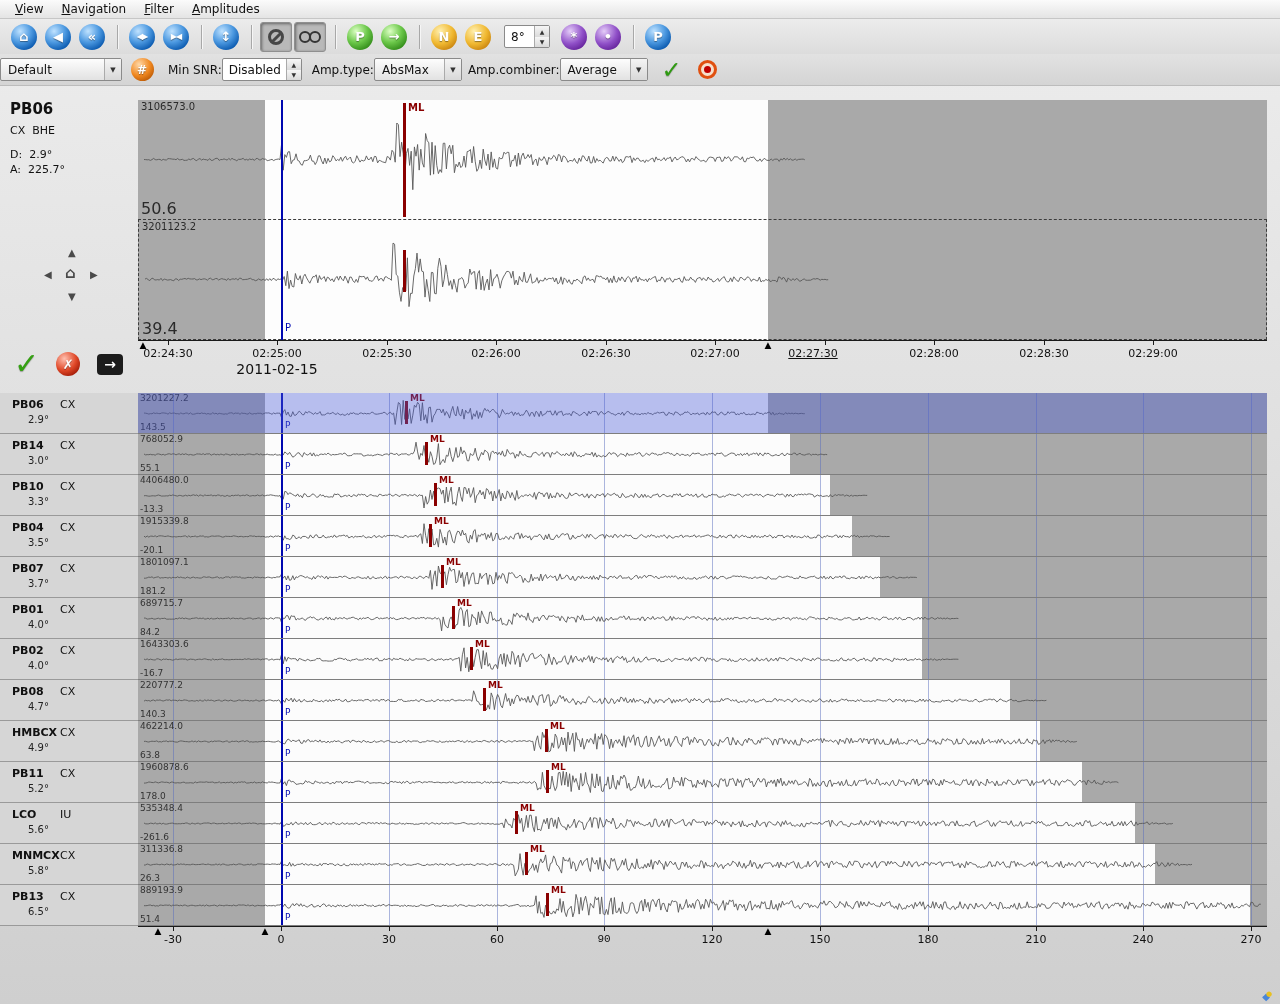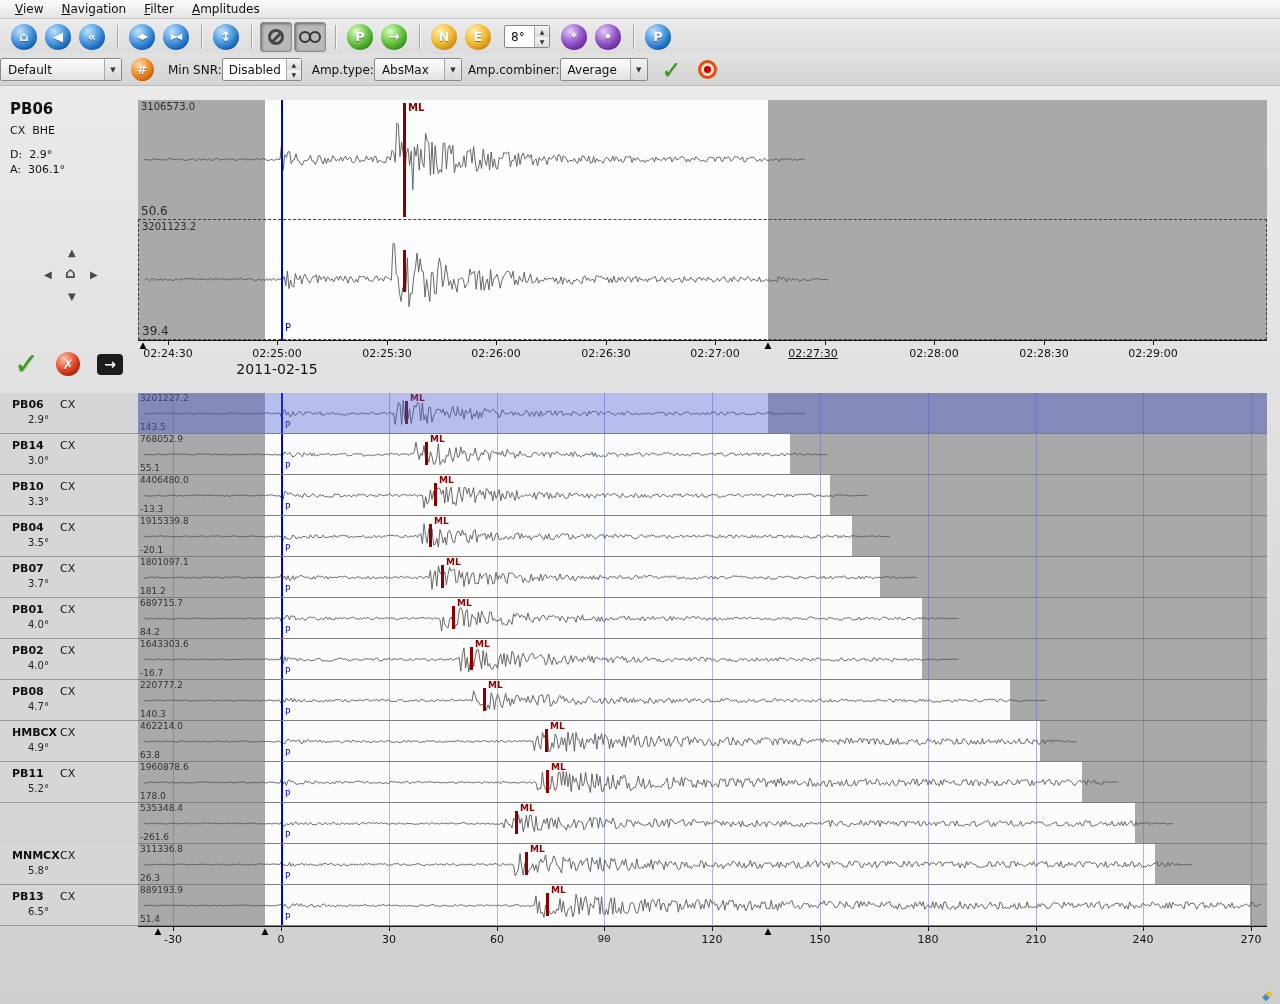--- a/index.html
+++ b/index.html
@@ -68,21 +68,21 @@
             align-items:center;justify-content:center;font-size:14px;font-weight:bold}
 
 
 #top-panel{position:absolute;left:138px;top:100px;width:1129px;height:240px;background:#fdfdfd}
 .shade{position:absolute;top:0;bottom:0;background:#a9a9a9;z-index:1}
 .trace{position:absolute;left:0;width:1129px;height:119px;z-index:2}
 #trace1{top:0}
 #trace2{top:119px;height:121px;border:1px dashed #3c3c3c;z-index:6}
 svg.wave{position:absolute;left:0;top:0;z-index:3}
 .amp-max{position:absolute;left:3px;top:1px;font-size:10px;color:#2a2a2a;z-index:5}
-.amp-min{position:absolute;left:3px;bottom:1px;font-size:12px;color:#2a2a2a;z-index:5}
+.amp-min{position:absolute;left:3px;bottom:1px;font-size:16px;color:#2a2a2a;z-index:5}
 .pline{position:absolute;width:2px;background:#0008b0;z-index:7}
 .mlline{position:absolute;width:3px;background:#8a0000;z-index:7}
 .plabel{position:absolute;font-size:10px;color:#0008b0;z-index:8}
 .mllabel{position:absolute;font-size:10px;font-weight:bold;color:#8a0000;z-index:8}
 
 
 .axis{position:absolute;left:138px;width:1129px;height:36px}
 #top-axis{top:340px}
 #bottom-axis{top:926px}
 .axline{position:absolute;left:0;top:0;width:100%;height:1px;background:#1a1a1a}
@@ -213,21 +213,21 @@
     <span class="caret">▼</span>
   </span>
   <span id="apply-check" style="margin-left:14px">✓</span>
   <span class="target" style="margin-left:16px"></span>
 </div>
 
 <div id="station-info">
   <div id="si-name">PB06</div>
   <div id="si-stream">CX  BHE</div>
   <div id="si-dist">D:  2.9°</div>
-  <div id="si-azim">A:  306.1°</div>
+  <div id="si-azim">A:  225.7°</div>
 </div>
 
 <div id="nav-cross">
   <span class="nc" style="left:28px;top:2px">▲</span>
   <span class="nc" style="left:4px;top:24px">◀</span>
   <span class="nc" id="nc-home" style="left:25px;top:20px">⌂</span>
   <span class="nc" style="left:50px;top:24px">▶</span>
   <span class="nc" style="left:28px;top:46px">▼</span>
 </div>
 
@@ -582,20 +582,25 @@
         </svg>
         <div class="pl" style="left: 143px;"></div>
         <div class="pt" style="left: 147px;">P</div>
         <div class="ml" style="left: 408px;"></div>
         <div class="mlt" style="left: 413px;">ML</div>
         <div class="amax">1960878.6</div>
         <div class="amin">178.0</div>
       </div>
     </div>
     <div class="srow" style="top: 410px;">
+      <div class="rlabel">
+        <div class="rl-sta">LCO</div>
+        <div class="rl-net">IU</div>
+        <div class="rl-dist">5.6°</div>
+      </div>
       <div class="strip">
         <div class="white" style="left: 127px; width: 870px;"></div>
         <div class="grid" style="left: 35px;"></div>
         <div class="grid" style="left: 143px;"></div>
         <div class="grid" style="left: 251px;"></div>
         <div class="grid" style="left: 359px;"></div>
         <div class="grid" style="left: 466px;"></div>
         <div class="grid" style="left: 574px;"></div>
         <div class="grid" style="left: 682px;"></div>
         <div class="grid" style="left: 790px;"></div>

